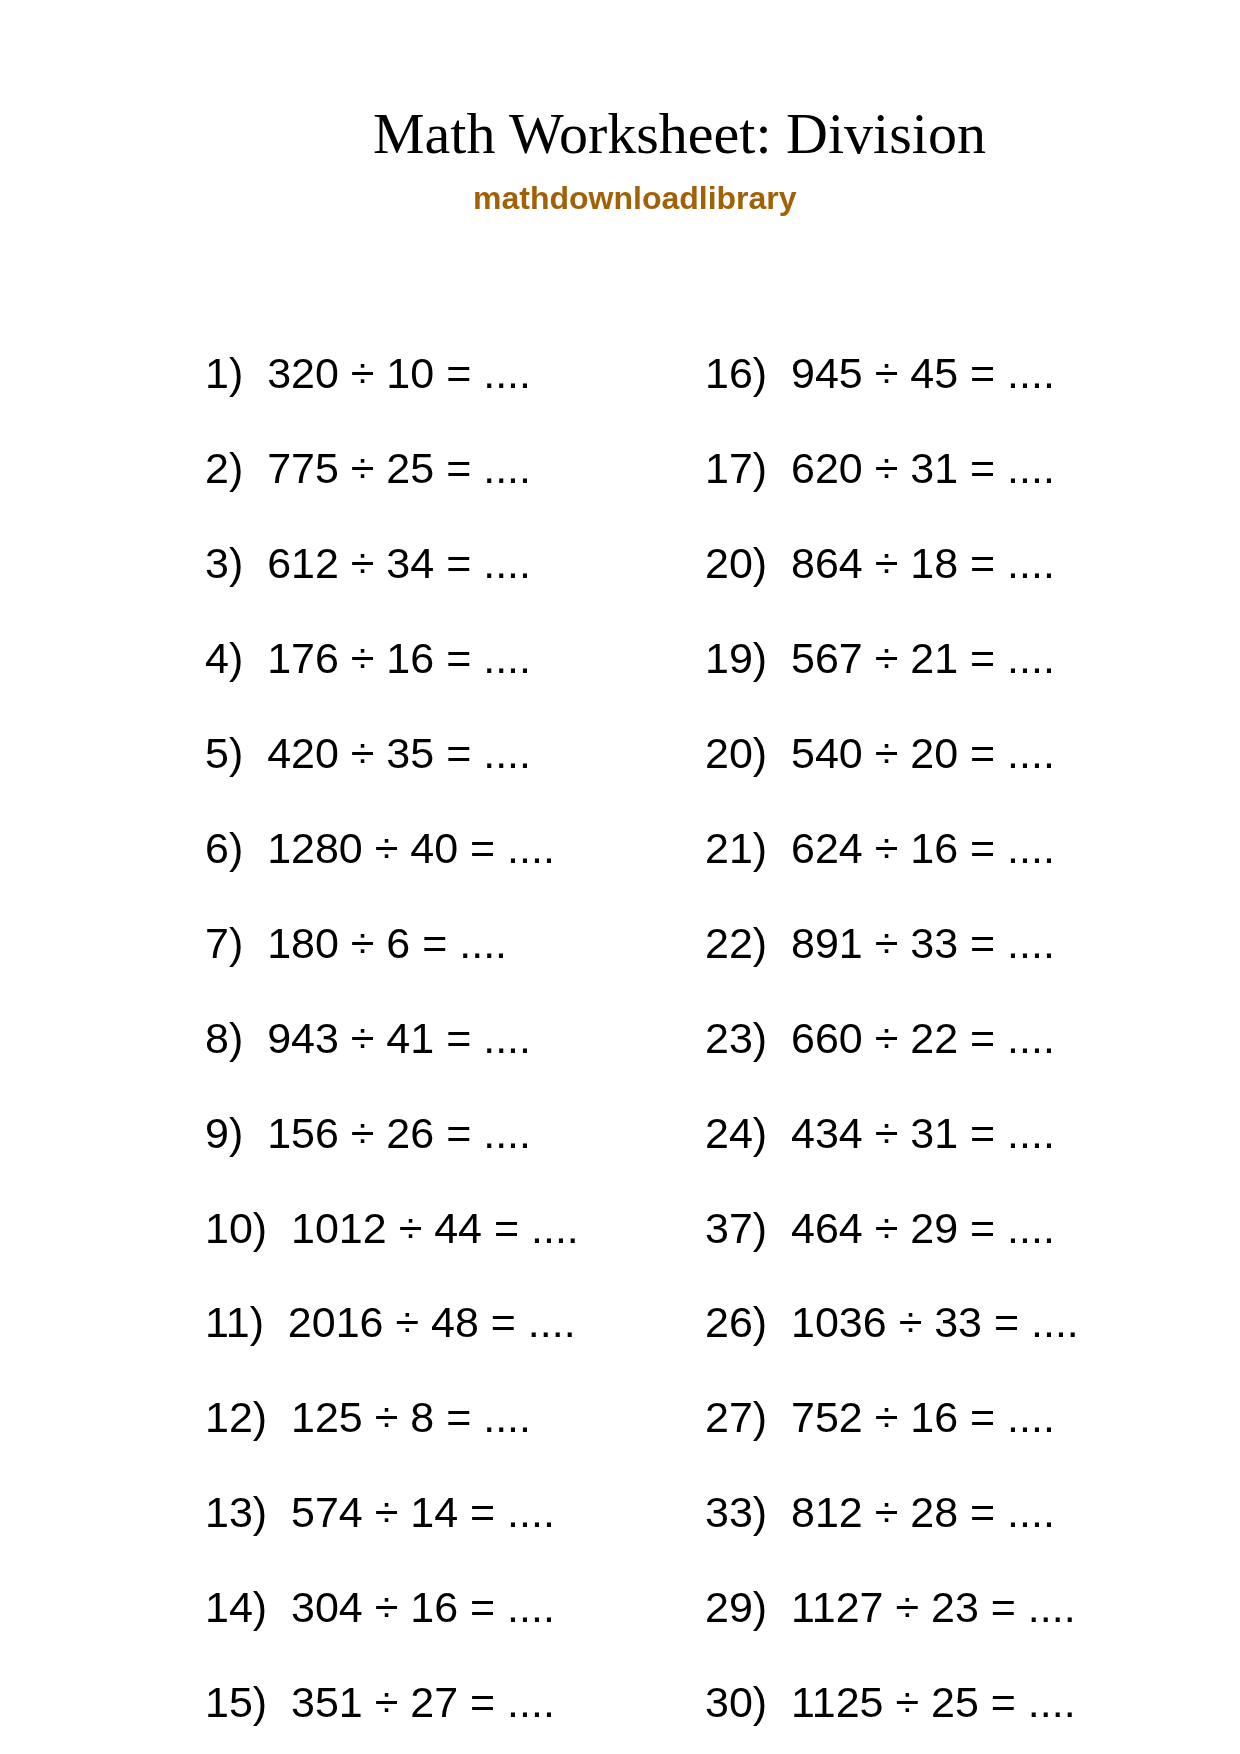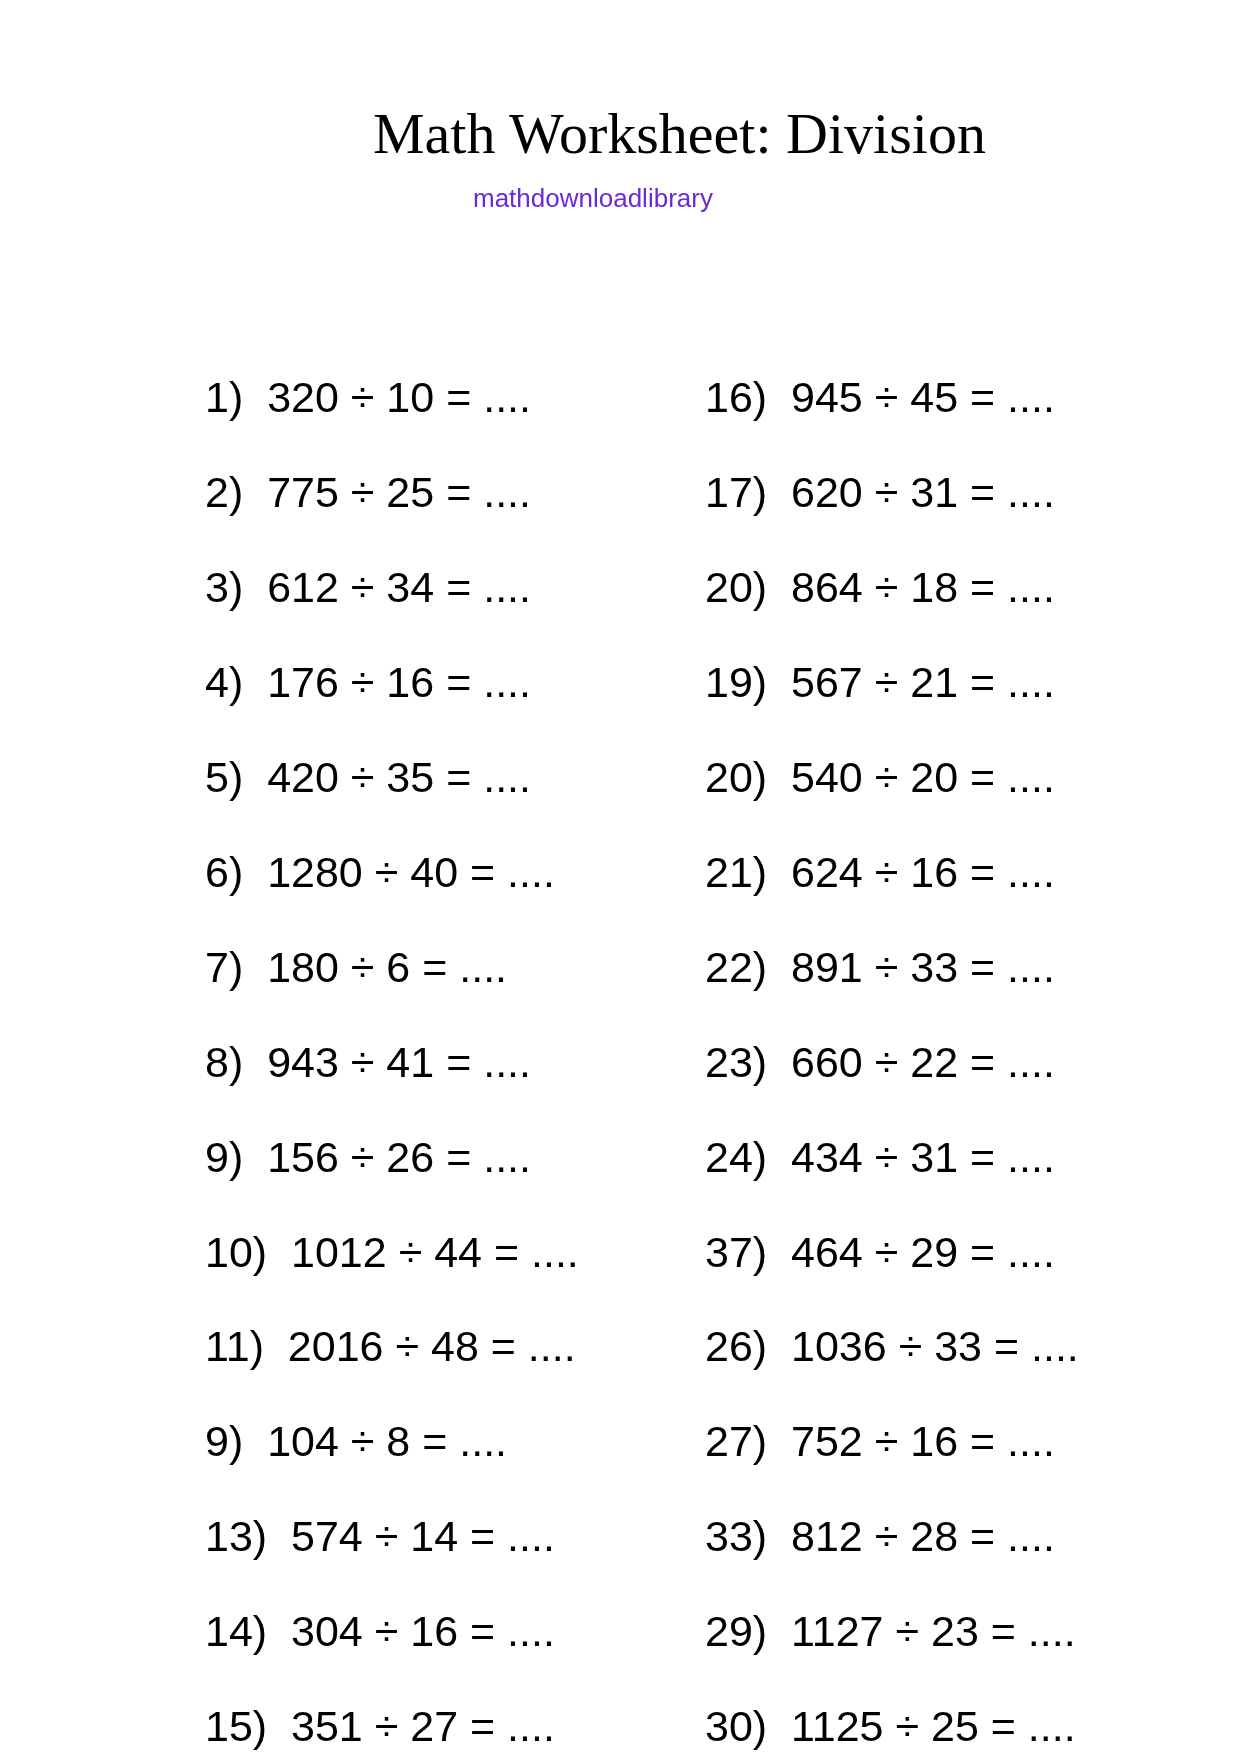--- a/index.html
+++ b/index.html
@@ -22,59 +22,59 @@
       font-size: 58px;
       line-height: 70px;
       white-space: nowrap;
       letter-spacing: 0px;
       font-family: Liberation Serif, serif;
     }
     .subtitle {
       position: absolute;
       left: 473px;
       top: 178px;
-      font-size: 26px;
+      font-size: 32px;
       line-height: 40px;
       white-space: nowrap;
-      color: #6d28d9;
+      color: #a16207;
+      font-weight: bold;
     }
     .column {
       position: absolute;
       top: 0;
     }
     .col-left { left: 205px; }
     .col-right { left: 705px; }
     .problem {
       position: absolute;
       left: 0;
       font-size: 43px;
       line-height: 50px;
       white-space: pre;
-      margin-top: 24px;
     }
   </style>
 </head>
 <body>
 
 <div class="title">Math Worksheet: Division</div>
 <div class="subtitle">mathdownloadlibrary</div>
 
 <div class="column col-left">
   <div class="problem" style="top:348px">1)  320 ÷ 10 = ....</div>
   <div class="problem" style="top:443px">2)  775 ÷ 25 = ....</div>
   <div class="problem" style="top:538px">3)  612 ÷ 34 = ....</div>
   <div class="problem" style="top:633px">4)  176 ÷ 16 = ....</div>
   <div class="problem" style="top:728px">5)  420 ÷ 35 = ....</div>
   <div class="problem" style="top:823px">6)  1280 ÷ 40 = ....</div>
   <div class="problem" style="top:918px">7)  180 ÷ 6 = ....</div>
   <div class="problem" style="top:1013px">8)  943 ÷ 41 = ....</div>
   <div class="problem" style="top:1108px">9)  156 ÷ 26 = ....</div>
   <div class="problem" style="top:1203px">10)  1012 ÷ 44 = ....</div>
   <div class="problem" style="top:1297px">11)  2016 ÷ 48 = ....</div>
-  <div class="problem" style="top:1392px">9)  104 ÷ 8 = ....</div>
+  <div class="problem" style="top:1392px">12)  125 ÷ 8 = ....</div>
   <div class="problem" style="top:1487px">13)  574 ÷ 14 = ....</div>
   <div class="problem" style="top:1582px">14)  304 ÷ 16 = ....</div>
   <div class="problem" style="top:1677px">15)  351 ÷ 27 = ....</div>
 </div>
 
 <div class="column col-right">
   <div class="problem" style="top:348px">16)  945 ÷ 45 = ....</div>
   <div class="problem" style="top:443px">17)  620 ÷ 31 = ....</div>
   <div class="problem" style="top:538px">20)  864 ÷ 18 = ....</div>
   <div class="problem" style="top:633px">19)  567 ÷ 21 = ....</div>

